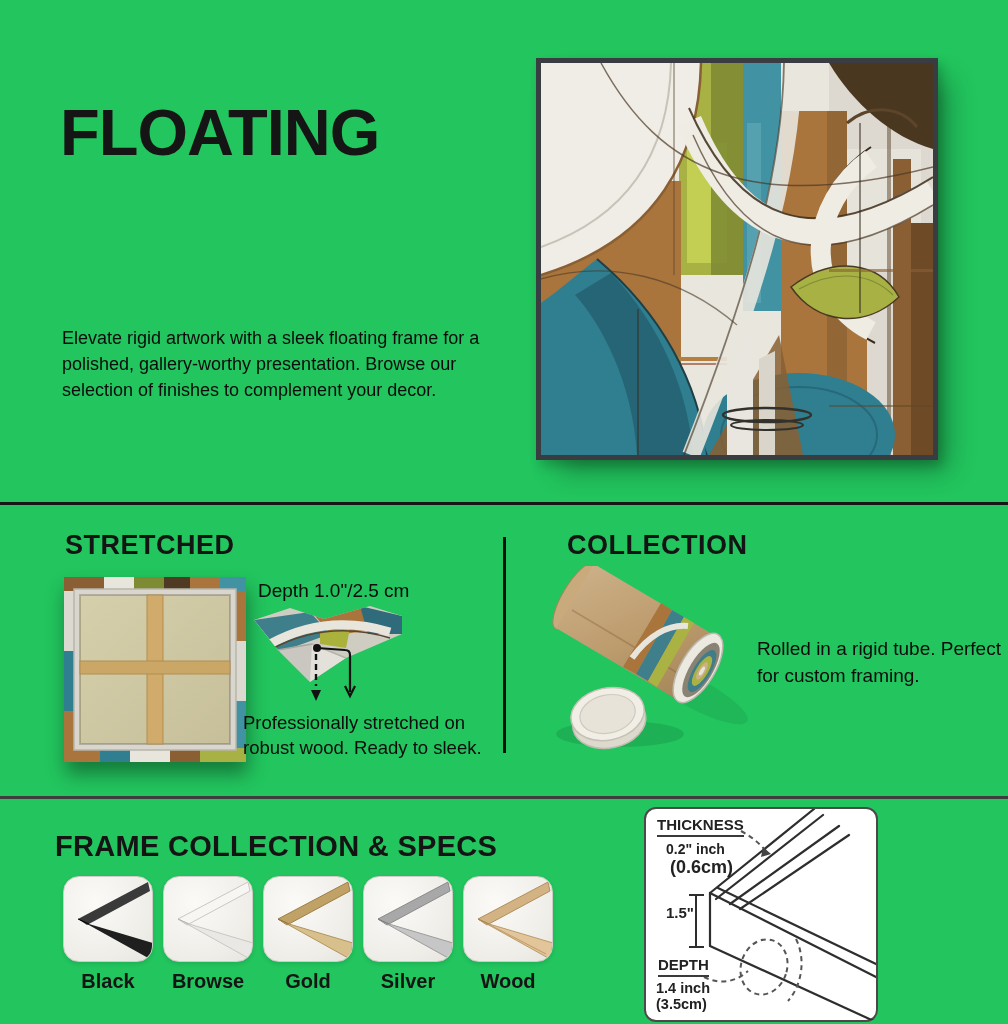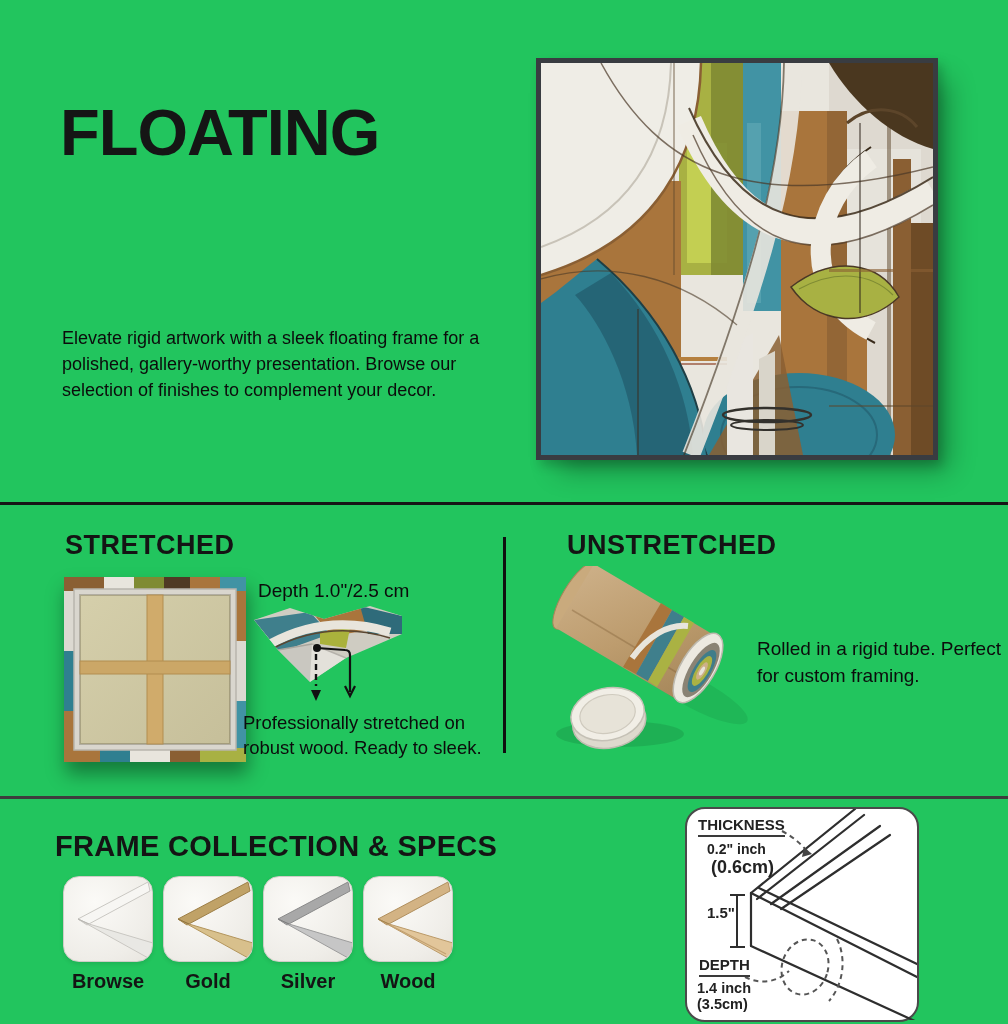--- a/index.html
+++ b/index.html
@@ -38,22 +38,22 @@
   
   .collection-title{left:55px;top:830px;font-size:29px;font-weight:800;letter-spacing:.3px;color:#141414;}
   .swatch-row{left:63px;top:876px;display:flex;gap:10px;}
   .swatch{width:90px;display:flex;flex-direction:column;align-items:center;}
   .swatch-tile{width:88px;height:84px;border:1px solid #cfcdc7;border-radius:16px;
     background:radial-gradient(circle at 35% 30%,#fbfaf7 0%,#efede8 70%,#e7e4de 100%);
     box-shadow:0 2px 4px rgba(0,0,0,.10);overflow:hidden;}
   .swatch-label{margin-top:8px;font-size:20px;font-weight:700;color:#141414;}
 
   
-  .spec-box{left:685px;top:807px;width:230px;height:211px;border:2.5px solid #4a4a4a;
-    border-radius:20px;background:#fff;}
+  .spec-box{left:644px;top:807px;width:230px;height:211px;border:2.5px solid #4a4a4a;
+    border-radius:12px;background:#fff;}
   .spec-box svg{position:absolute;left:0;top:0;}
   .spec-text{position:absolute;font-weight:700;color:#222;}
   .spec-underline{border-bottom:2px solid #3a3a3a;padding-bottom:2px;}
   .t-thick{left:11px;top:7px;font-size:15px;}
   .t-thick-v{left:20px;top:32px;font-size:14px;}
   .t-thick-m{left:24px;top:48px;font-size:18px;}
   .t-h{left:20px;top:95px;font-size:15px;}
   .t-depth{left:12px;top:147px;font-size:15px;}
   .t-depth-v{left:10px;top:171px;font-size:14.5px;}
   .t-depth-m{left:10px;top:187px;font-size:14.5px;}
@@ -188,21 +188,21 @@
       <circle cx="67" cy="44" r="4" fill="#111"></circle>
       <line x1="66" y1="50" x2="66" y2="82" stroke="#111" stroke-width="2.4" stroke-dasharray="6 4"></line>
       <polygon points="61,86 71,86 66,97" fill="#111"></polygon>
       <path d="M67,44 L95,46 Q100,46 100,51 L100,88" fill="none" stroke="#111" stroke-width="2.2"></path>
       <polyline points="95,82 100,92 105,82" fill="none" stroke="#111" stroke-width="2.2"></polyline>
     </svg>
   </div>
 
   <p class="abs stretched-caption" style="margin:0">Professionally stretched on robust wood. Ready to sleek.</p>
 
-  <h2 class="abs sec-title unstretched-title" style="margin:0">UNSTRETCHED</h2>
+  <h2 class="abs sec-title unstretched-title" style="margin:0">COLLECTION</h2>
 
   <div class="abs tube-graphic">
     <svg width="205" height="195" viewBox="0 0 205 195">
       <defs>
         <linearGradient id="tg" x1="0" y1="0" x2="0.55" y2="1">
           <stop offset="0" stop-color="#cfb38c"></stop>
             <stop offset=".6" stop-color="#bd9c6e"></stop>
             <stop offset="1" stop-color="#a98a5d"></stop>
         </linearGradient>
       </defs>
@@ -231,20 +231,30 @@
 
   <p class="abs unstretched-caption" style="margin:0">Rolled in a rigid tube. Perfect for custom framing.</p>
 
   <h2 class="abs collection-title" style="margin:0">FRAME COLLECTION &amp; SPECS</h2>
 
   <div class="abs swatch-row">
 
     <div class="swatch">
       <div class="swatch-tile">
         <svg width="88" height="84" viewBox="0 0 88 84">
+          <polygon points="14,42 84,5 86,14 23,48" fill="#3a3a3a"></polygon>
+          <polygon points="14,42 86,82 89,66 25,47" fill="#1f1f1f"></polygon>
+          <line x1="14" y1="42" x2="25" y2="47" stroke="#000" stroke-width="1"></line>
+        </svg>
+      </div>
+      <div class="swatch-label">Black</div>
+    </div>
+    <div class="swatch">
+      <div class="swatch-tile">
+        <svg width="88" height="84" viewBox="0 0 88 84">
           <polygon points="14,42 84,5 86,14 23,48" fill="#f7f6f3" stroke="#c9c7c2" stroke-width="1"></polygon>
           <polygon points="14,42 86,82 89,66 25,47" fill="#e9e8e4" stroke="#c9c7c2" stroke-width="1"></polygon>
           <line x1="14" y1="42" x2="25" y2="47" stroke="#b9b7b2" stroke-width="1"></line>
         </svg>
       </div>
       <div class="swatch-label">Browse</div>
     </div>
     <div class="swatch">
       <div class="swatch-tile">
         <svg width="88" height="84" viewBox="0 0 88 84">

